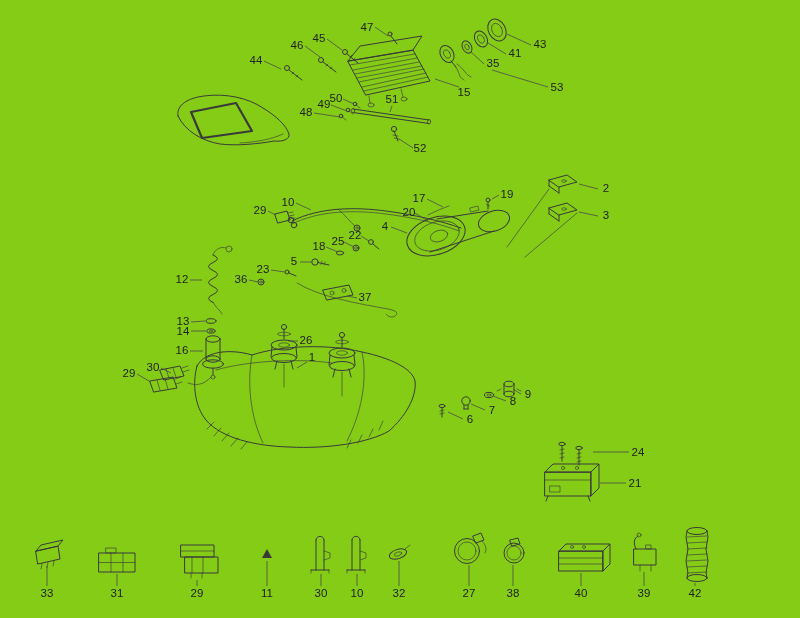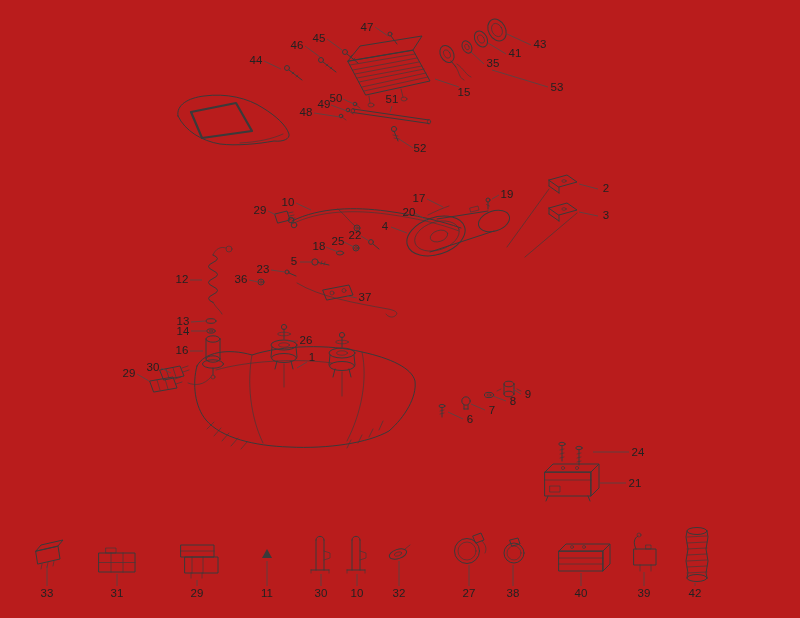--- a/index.html
+++ b/index.html
@@ -1,17 +1,17 @@
 <!DOCTYPE html>
 <html><head>
 <meta charset="utf-8">
 <style>
   html,body { margin:0; padding:0; background:#ffffff; }
   .page {
-    width:800px; height:618px; position:relative; background:#b91c1c;
+    width:800px; height:618px; position:relative; background:#84cc16;
     font-family:"Liberation Sans", sans-serif; overflow:hidden;
   }
   svg { display:block; }
   .ln   { fill:none; stroke:#3a3a3a; stroke-width:1; stroke-linecap:round; stroke-linejoin:round; }
   .thin { stroke-width:0.65; }
   .bold { stroke-width:2.2; }
   .ldr  { stroke:#4a4a4a; stroke-width:0.8; fill:none; }
   .co   { font-size:11.5px; fill:#222222; text-anchor:middle; }
   .dark { fill:#3a3a3a; stroke:none; }
 </style>

